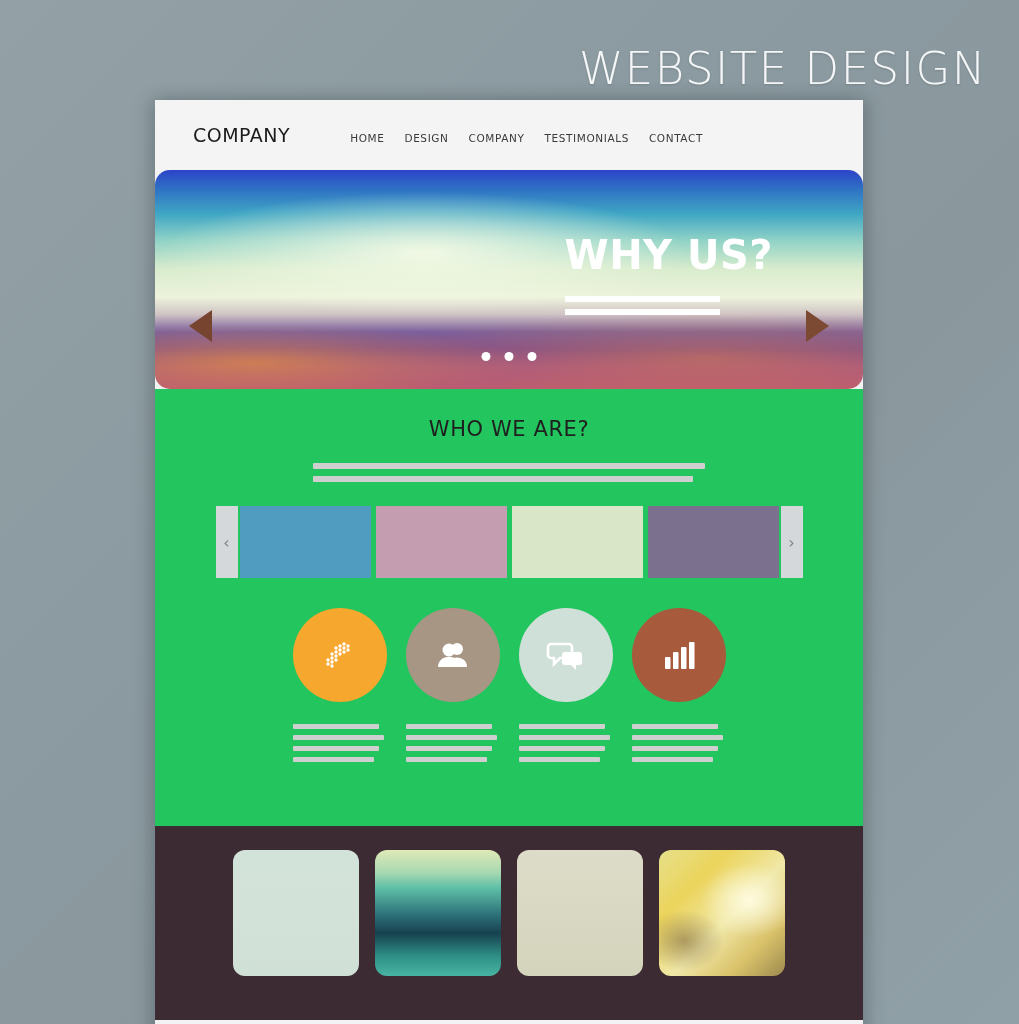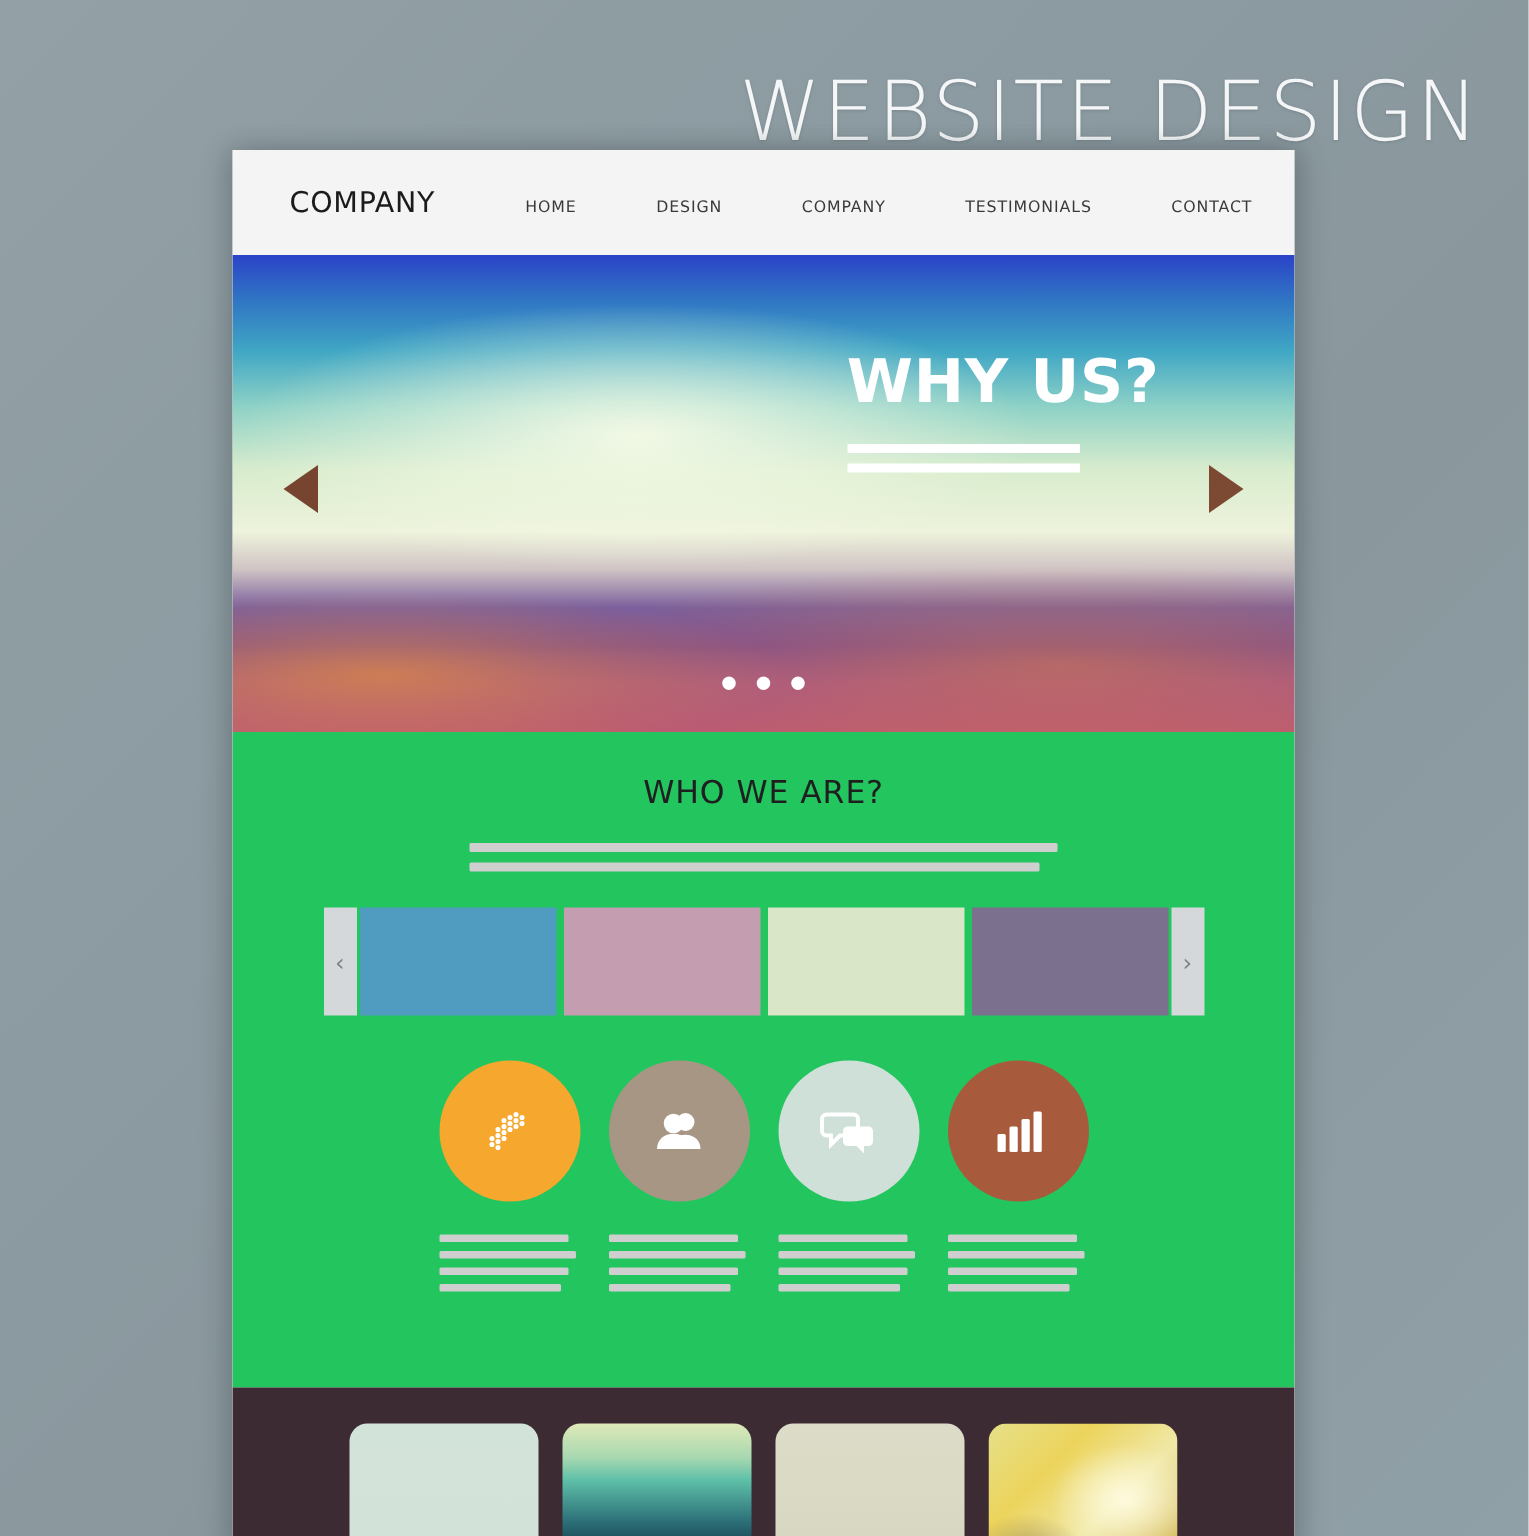--- a/index.html
+++ b/index.html
@@ -14,21 +14,21 @@
     font-family: "Liberation Sans", sans-serif;
     background: linear-gradient(135deg, #93a1a6 0%, #8c9ba1 35%, #8a989e 60%, #8fa0a6 100%);
     position: relative;
   }
 
   
   .poster-title {
     position: absolute;
     top: 42px;
     right: 32px;
-    font-size: 55px;
+    font-size: 45px;
     letter-spacing: 1.5px;
     color: #f4f6f7;
     font-weight: 300;
     font-family: "DejaVu Sans", sans-serif;
     white-space: nowrap;
     text-shadow: 0 1px 2px rgba(60,70,75,0.25);
   }
 
   
   .page {
@@ -55,53 +55,54 @@
     font-size: 19px;
     letter-spacing: 0.5px;
     color: #1b1b1b;
     font-weight: 400;
     font-family: "DejaVu Sans", sans-serif;
   }
   .nav {
     display: flex;
     align-items: center;
     margin-left: 60px;
-    gap: 53px;
+    gap: 20px;
     padding-top: 6px;
   }
   .nav-item {
     font-size: 10.5px;
     letter-spacing: 0.6px;
     color: #3a3a3a;
     font-family: "DejaVu Sans", sans-serif;
     cursor: pointer;
     white-space: nowrap;
   }
 
   
   .hero {
     position: relative;
-    height: 318px;
+    height: 219px;
     overflow: hidden;
     background:
       radial-gradient(ellipse 60% 45% at 38% 38%, rgba(245,250,230,0.95) 0%, rgba(245,250,230,0.0) 62%),
       radial-gradient(ellipse 70% 30% at 78% 86%, rgba(214,126,70,0.55) 0%, rgba(214,126,70,0) 70%),
       radial-gradient(ellipse 55% 25% at 14% 88%, rgba(222,140,66,0.75) 0%, rgba(222,140,66,0) 70%),
       linear-gradient(to bottom,
         #2b43c8 0%,
         #2f73c4 9%,
         #3fa6c4 20%,
         #8fd2c6 32%,
         #d8eccd 45%,
         #eef3dc 58%,
         #cfc3c4 66%,
         #7b5f9c 74%,
         #7a4a93 82%,
         #a4538a 90%,
         #bb5a73 100%);
+    border-radius: 15px;
   }
   .hero-title {
     position: absolute;
     right: 90px;
     top: 62px;
     text-align: left;
   }
   .hero-title h1 {
     margin: 0;
     font-size: 40px;

